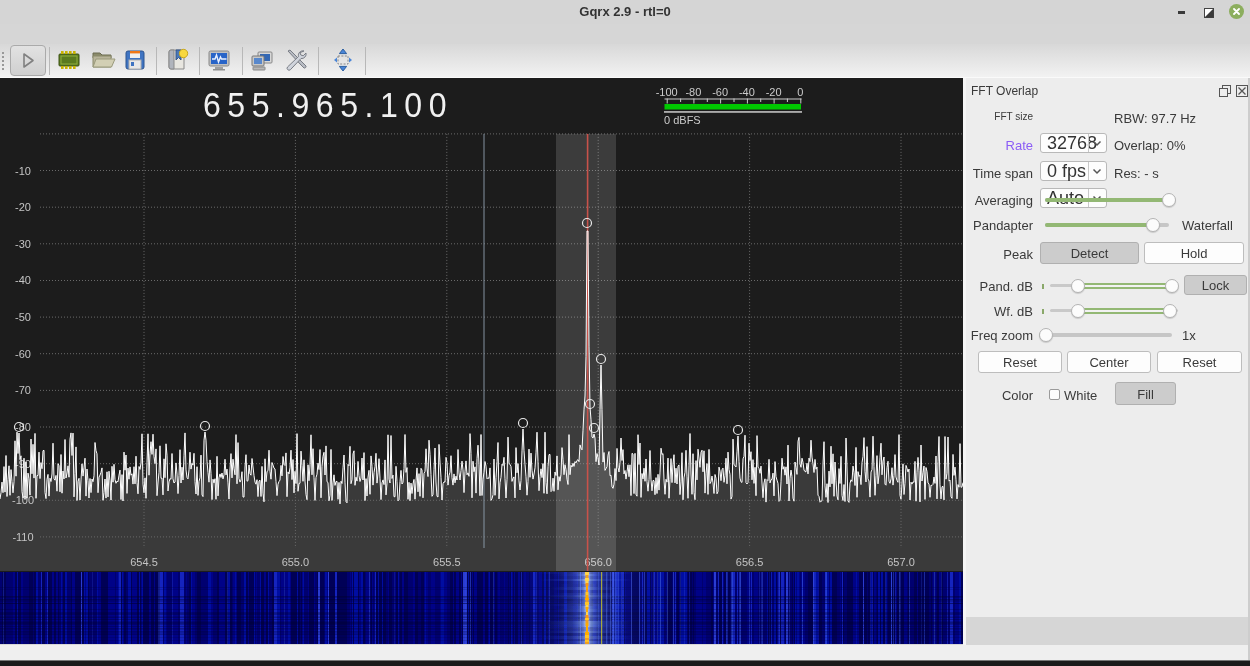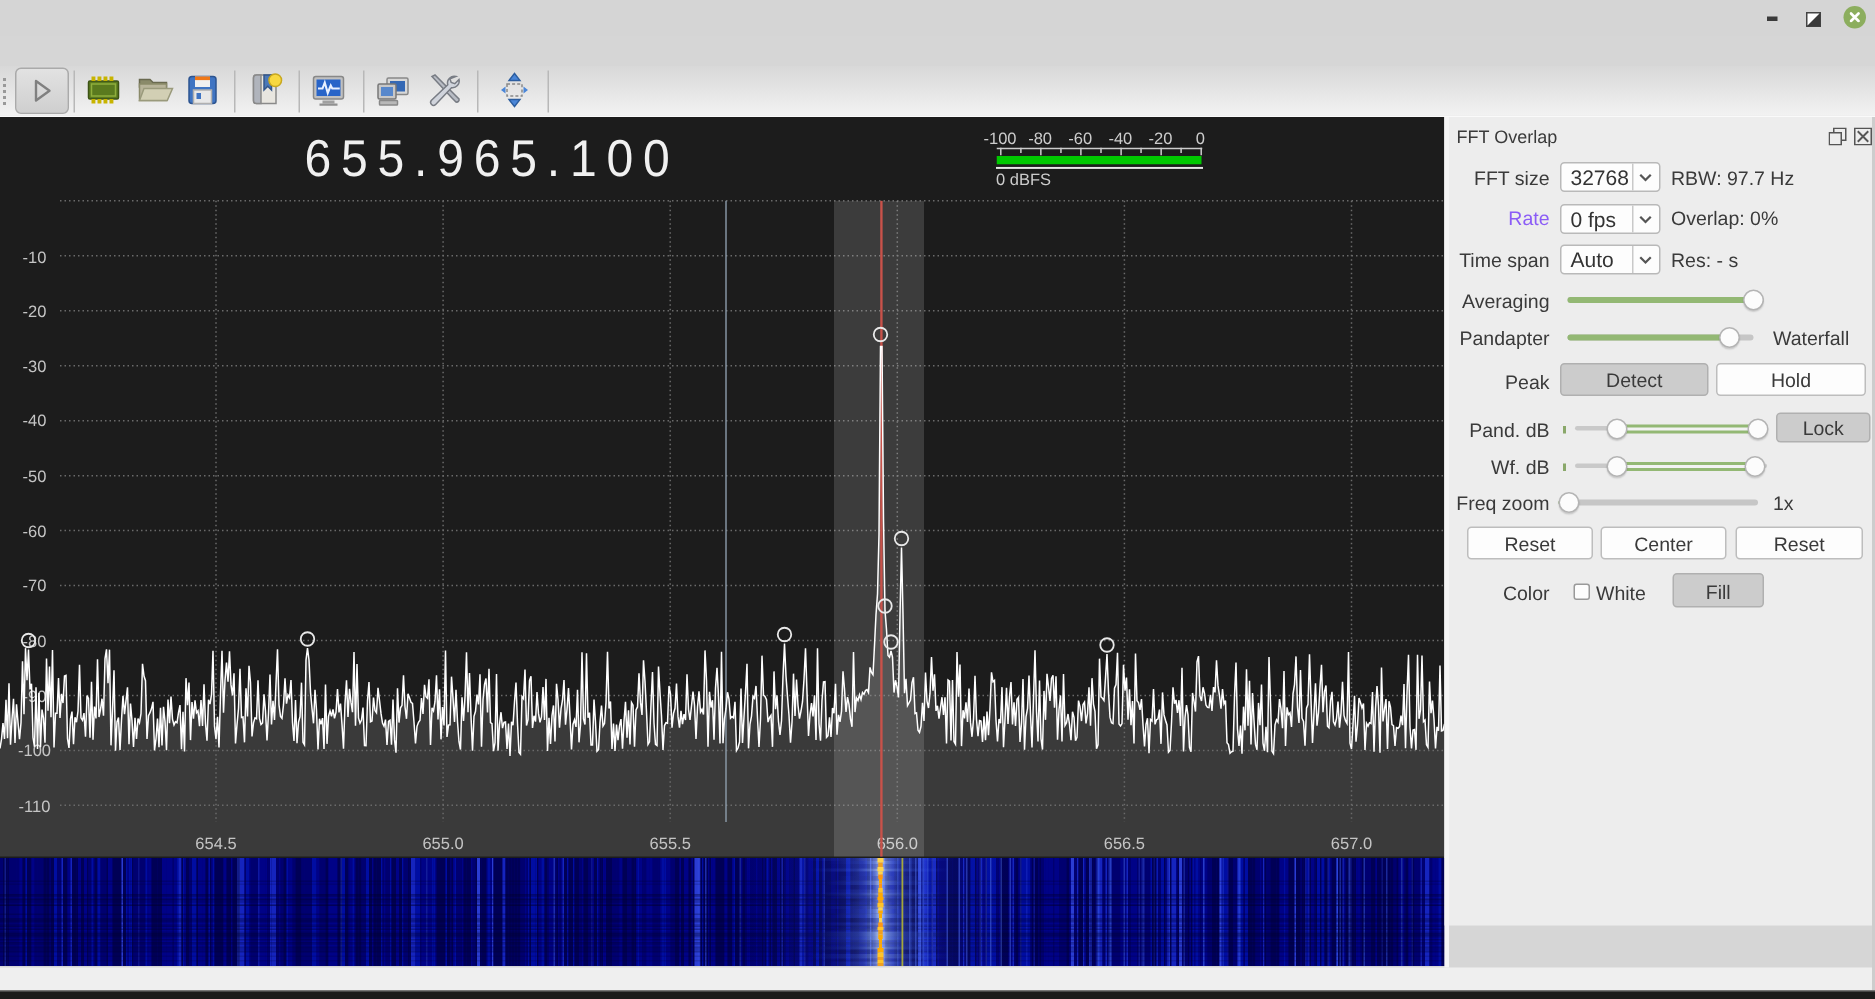--- a/index.html
+++ b/index.html
@@ -6,33 +6,34 @@
 .titlebar { position:absolute; left:0; top:0; width:1250px; height:24px; background:#d5d5d5; }
 .title { position:absolute; left:0; top:4px; width:1250px; text-align:center; font-size:13px; font-weight:bold; color:#333; }
 .menubar { position:absolute; left:0; top:24px; width:1250px; height:20px; }
 .menubar span { position:absolute; top:1px; font-size:13px; color:#3a3a3a; }
 .menubar u { text-decoration:underline; text-underline-offset:2px; }
 .toolbar { position:absolute; left:0; top:44px; width:1250px; height:34px; background:linear-gradient(#d8d8d8,#f2f2f2); border-bottom:1px solid #fafafa; }
 .tsep { position:absolute; top:3px; width:1px; height:28px; background:#b8b8b8; }
 .playbtn { position:absolute; left:10px; top:1px; width:36px; height:31px; background:linear-gradient(#e2e2e2,#cfcfcf); border:1px solid #aaa; border-radius:4px; }
 #panel { position:absolute; left:963px; top:78px; width:287px; height:539px; background:#ededed; }
 #panelsep { position:absolute; left:963px; top:78px; width:3px; height:567px; background:#f5f5f5; }
-#panel .combo { position:absolute; width:67px; height:20px; background:#fdfdfd; border:1px solid #b9b9b9; border-radius:3px; font-size:14px; color:#333; padding-left:6px; line-height:18px; }
+#panel .combo { position:absolute; width:67px; height:20px; background:#fdfdfd; border:1px solid #b9b9b9; border-radius:3px; font-size:18px; color:#333; padding-left:6px; line-height:18px;margin-top:25px; }
 #panel .cdiv { position:absolute; right:17px; top:0px; width:1px; height:18px; background:#c9c9c9; }
 #panel .carr { position:absolute; right:4px; top:6px; }
 .btn { position:absolute; background:#fdfdfd; border:1px solid #bdbdbd; border-radius:3px; font-size:13px; color:#3a3a3a; text-align:center; }
 .btn.pressed { background:#cccccc; border-color:#b0b0b0; }
 .shandle { position:absolute; width:14px; height:14px; border-radius:50%; background:#fcfcfc; border:1px solid #b4b4b4; box-shadow:0 1px 1px rgba(0,0,0,0.15); }
 #tabstrip { position:absolute; left:963px; top:617px; width:287px; height:28px; background:#e8e8e8; }
 #statusbar { position:absolute; left:0; top:645px; width:1250px; height:15px; background:#efefef; }
 #bottombar { position:absolute; left:0; top:660px; width:1250px; height:6px; background:#1b1b1b; border-top:1px solid #777; }
 </style></head>
 <body>
 <div id="root">
 <div class="titlebar">
+      <div class="title">Gqrx 2.9 - rtl=0</div>
 <div style="position:absolute;left:1178px;top:11px;width:7px;height:2.5px;background:#3a3a3a"></div>
 <svg style="position:absolute;left:1204px;top:8px" width="10" height="10" viewBox="0 0 10 10">
         <rect x="0.5" y="0.5" width="9" height="9" fill="#fff" stroke="#444"></rect>
         <path d="M0.5 9.5 L9.5 0.5 L9.5 9.5 Z" fill="#3a3a3a"></path>
       </svg>
 <div style="position:absolute;left:1229px;top:4px;width:15px;height:15px;border-radius:50%;background:#8cae5e"></div>
 <svg style="position:absolute;left:1233px;top:8px" width="7" height="7" viewBox="0 0 7 7">
         <path d="M1 1 L6 6 M6 1 L1 6" stroke="#fff" stroke-width="1.8" stroke-linecap="round"></path>
       </svg>
 </div>
@@ -950,21 +951,21 @@
 <div id="panel">
       <div style="position:absolute;left:8px;top:6px;font-size:12px;color:#3a3a3a">FFT Overlap</div>
       <svg style="position:absolute;left:256px;top:7px" width="13" height="12" viewBox="0 0 13 12">
 <rect x="3.5" y="0.5" width="8" height="8" fill="none" stroke="#555"></rect>
         <rect x="0.5" y="3.5" width="8" height="8" fill="#eee" stroke="#555"></rect>
       </svg>
       <svg style="position:absolute;left:273px;top:7px" width="12" height="12" viewBox="0 0 12 12">
 <rect x="0.5" y="0.5" width="11" height="11" fill="none" stroke="#555"></rect>
         <path d="M2.5 2.5 L9.5 9.5 M9.5 2.5 L2.5 9.5" stroke="#555" stroke-width="1.3"></path>
       </svg>
-      <div style="position:absolute;left:-50px;top:33px;width:120px;text-align:right;font-size:13px;color:#3a3a3a">FFT size</div>
+      <div style="position:absolute;left:-50px;top:33px;width:120px;text-align:right;font-size:10px;color:#3a3a3a">FFT size</div>
       <div class="combo" style="left:77px;top:30px">32768
 <div class="cdiv"></div><svg class="carr" width="10" height="7" viewBox="0 0 10 7">
           <path d="M1.5 1.5 L5 5 L8.5 1.5" fill="none" stroke="#555" stroke-width="1.5"></path>
         </svg></div>
       <div style="position:absolute;left:151px;top:33px;font-size:13px;color:#3a3a3a">RBW: 97.7 Hz</div>
       <div style="position:absolute;left:-50px;top:60px;width:120px;text-align:right;font-size:13px;color:#8b5cf6">Rate</div>
       <div class="combo" style="left:77px;top:57.5px">0 fps
 <div class="cdiv"></div><svg class="carr" width="10" height="7" viewBox="0 0 10 7">
           <path d="M1.5 1.5 L5 5 L8.5 1.5" fill="none" stroke="#555" stroke-width="1.5"></path>
         </svg></div>

